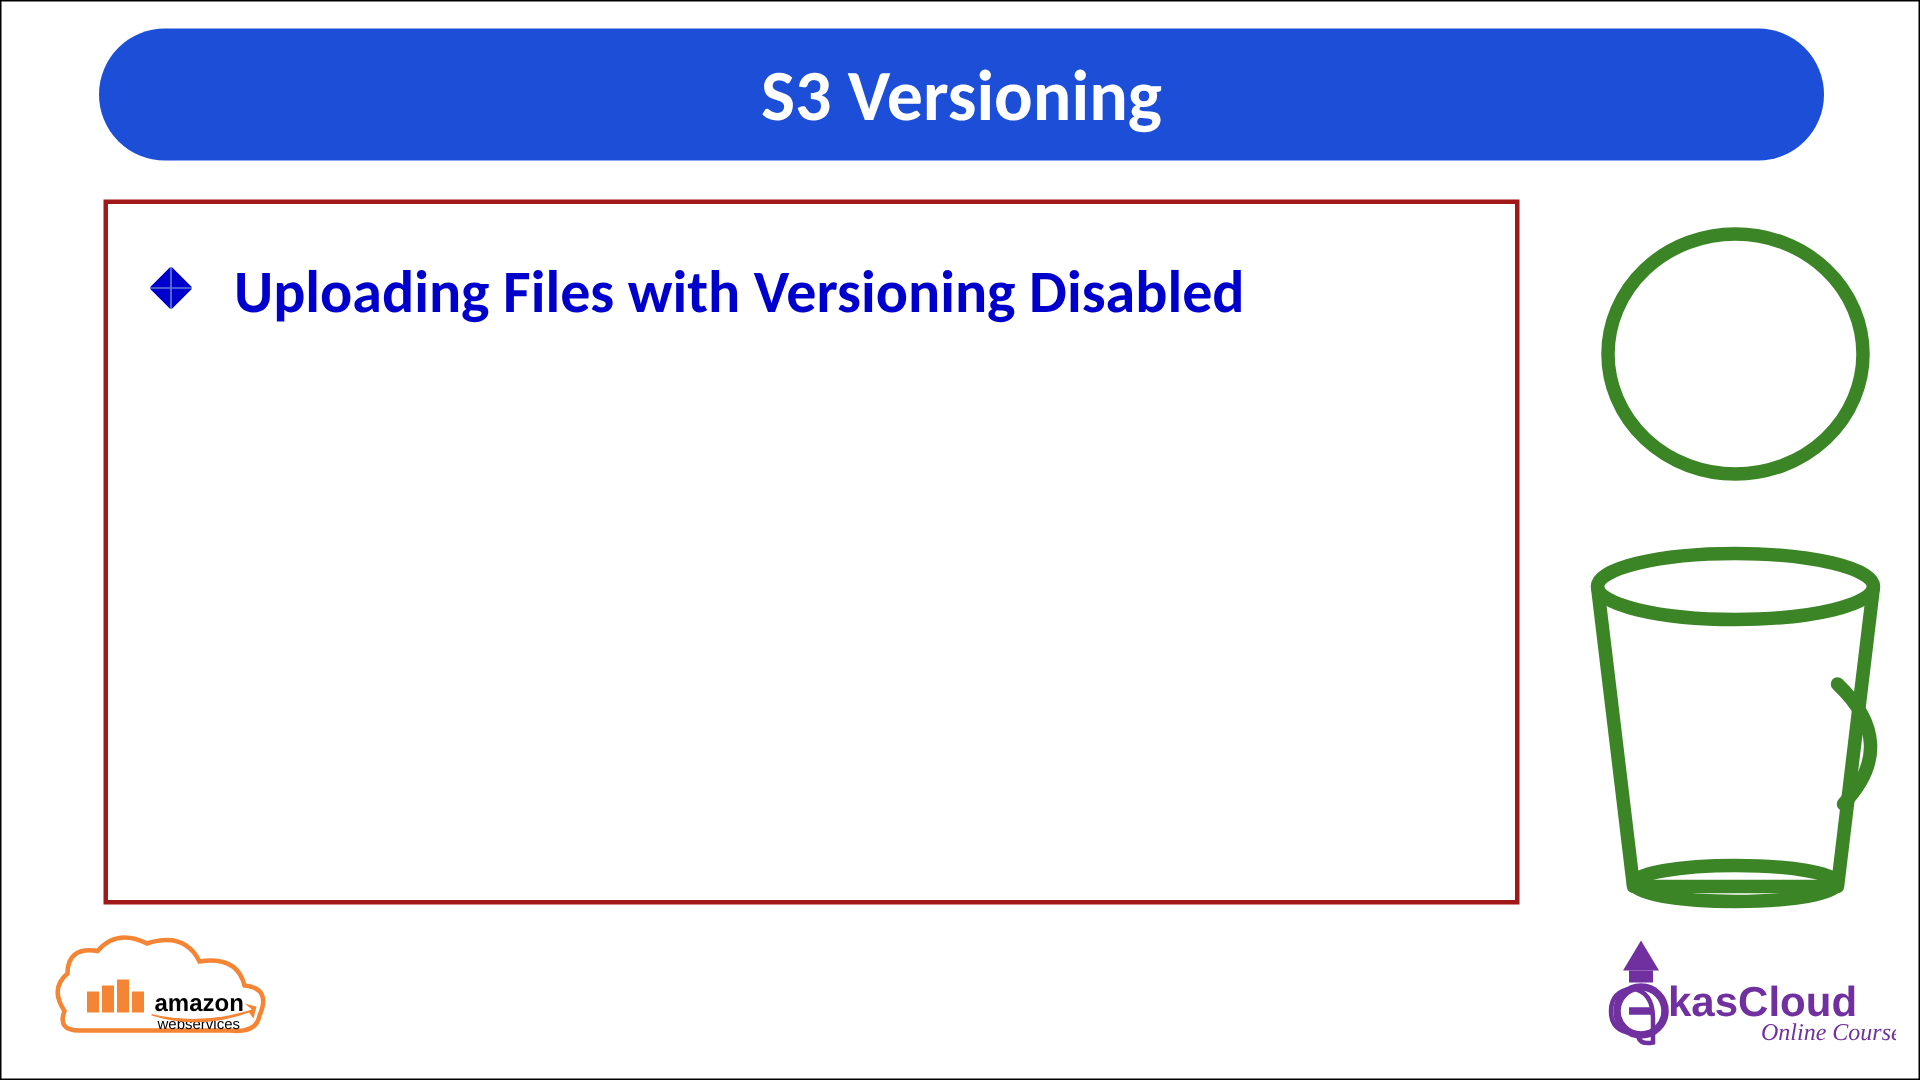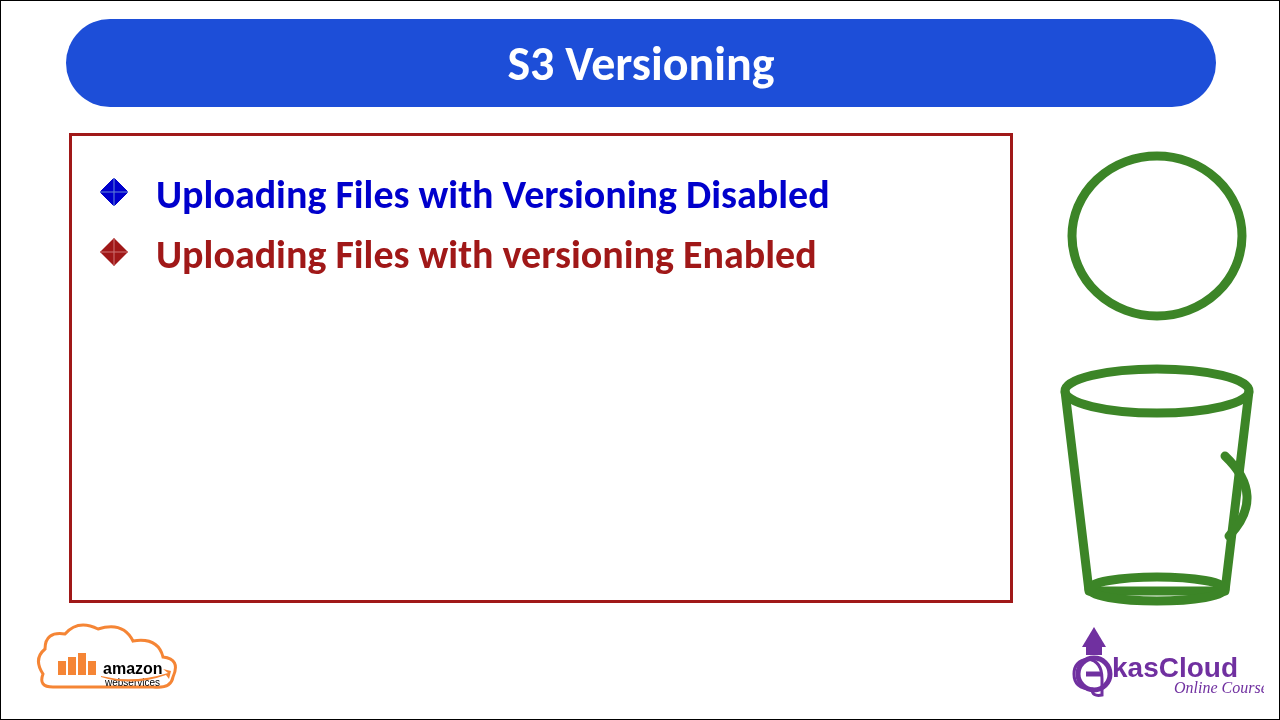--- a/index.html
+++ b/index.html
@@ -133,28 +133,20 @@
        <polygon points="10,3.5 16.5,10 10,16.5 3.5,10" fill="#0000cc"></polygon>
        <line x1="10" y1="0" x2="10" y2="20" stroke="#fff" stroke-width="1"></line>
        <line x1="0" y1="10" x2="20" y2="10" stroke="#fff" stroke-width="1"></line>
        <polygon points="10,0 20,10 10,20 0,10" fill="#0000cc"></polygon>
        <line x1="10" y1="0" x2="10" y2="20" stroke="#5b7bd6" stroke-width="0.8"></line>
        <line x1="0" y1="10" x2="20" y2="10" stroke="#5b7bd6" stroke-width="0.8"></line>
     </svg>
     <span class="bullet-text bullet-blue">Uploading Files with Versioning Disabled</span>
   </div>
 
-  <div class="bullet-item">
-    <svg class="bullet-icon" viewBox="0 0 20 20">
-      <polygon points="10,0 20,10 10,20 0,10" fill="#a01818"></polygon>
-      <line x1="10" y1="0" x2="10" y2="20" stroke="#c96b6b" stroke-width="0.8"></line>
-      <line x1="0" y1="10" x2="20" y2="10" stroke="#c96b6b" stroke-width="0.8"></line>
-    </svg>
-    <span class="bullet-text bullet-red">Uploading Files with versioning Enabled</span>
-  </div>
 
 </div>
 
 <svg class="circle-graphic" viewBox="0 0 200 200">
   <ellipse cx="100" cy="100" rx="85" ry="80" fill="none" stroke="#3c8527" stroke-width="9"></ellipse>
 </svg>
 
 <svg class="bucket-graphic" viewBox="0 0 200 250">
   <ellipse cx="100" cy="30" rx="92" ry="22" fill="none" stroke="#3c8527" stroke-width="9"></ellipse>
   <path d="M 8 30 L 32 230 L 168 230 L 192 30" fill="none" stroke="#3c8527" stroke-width="9" stroke-linejoin="round"></path>

